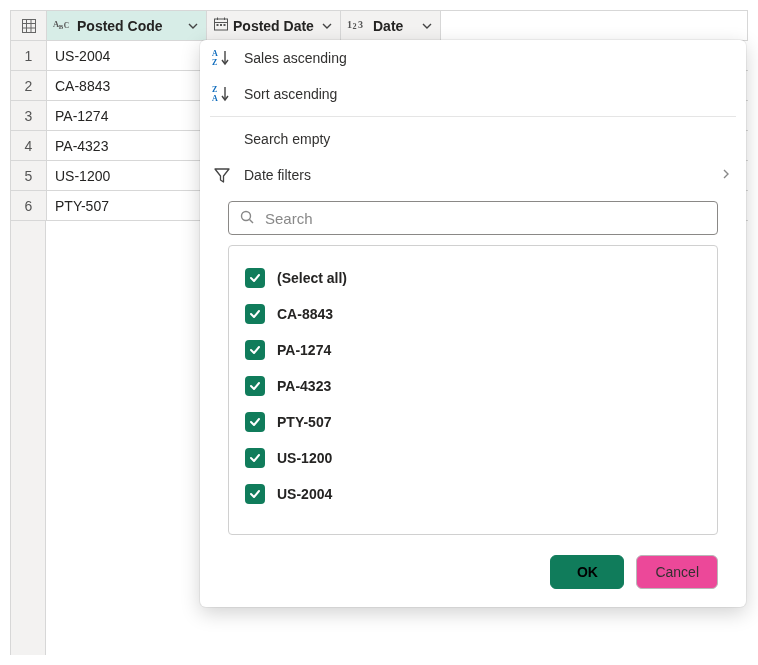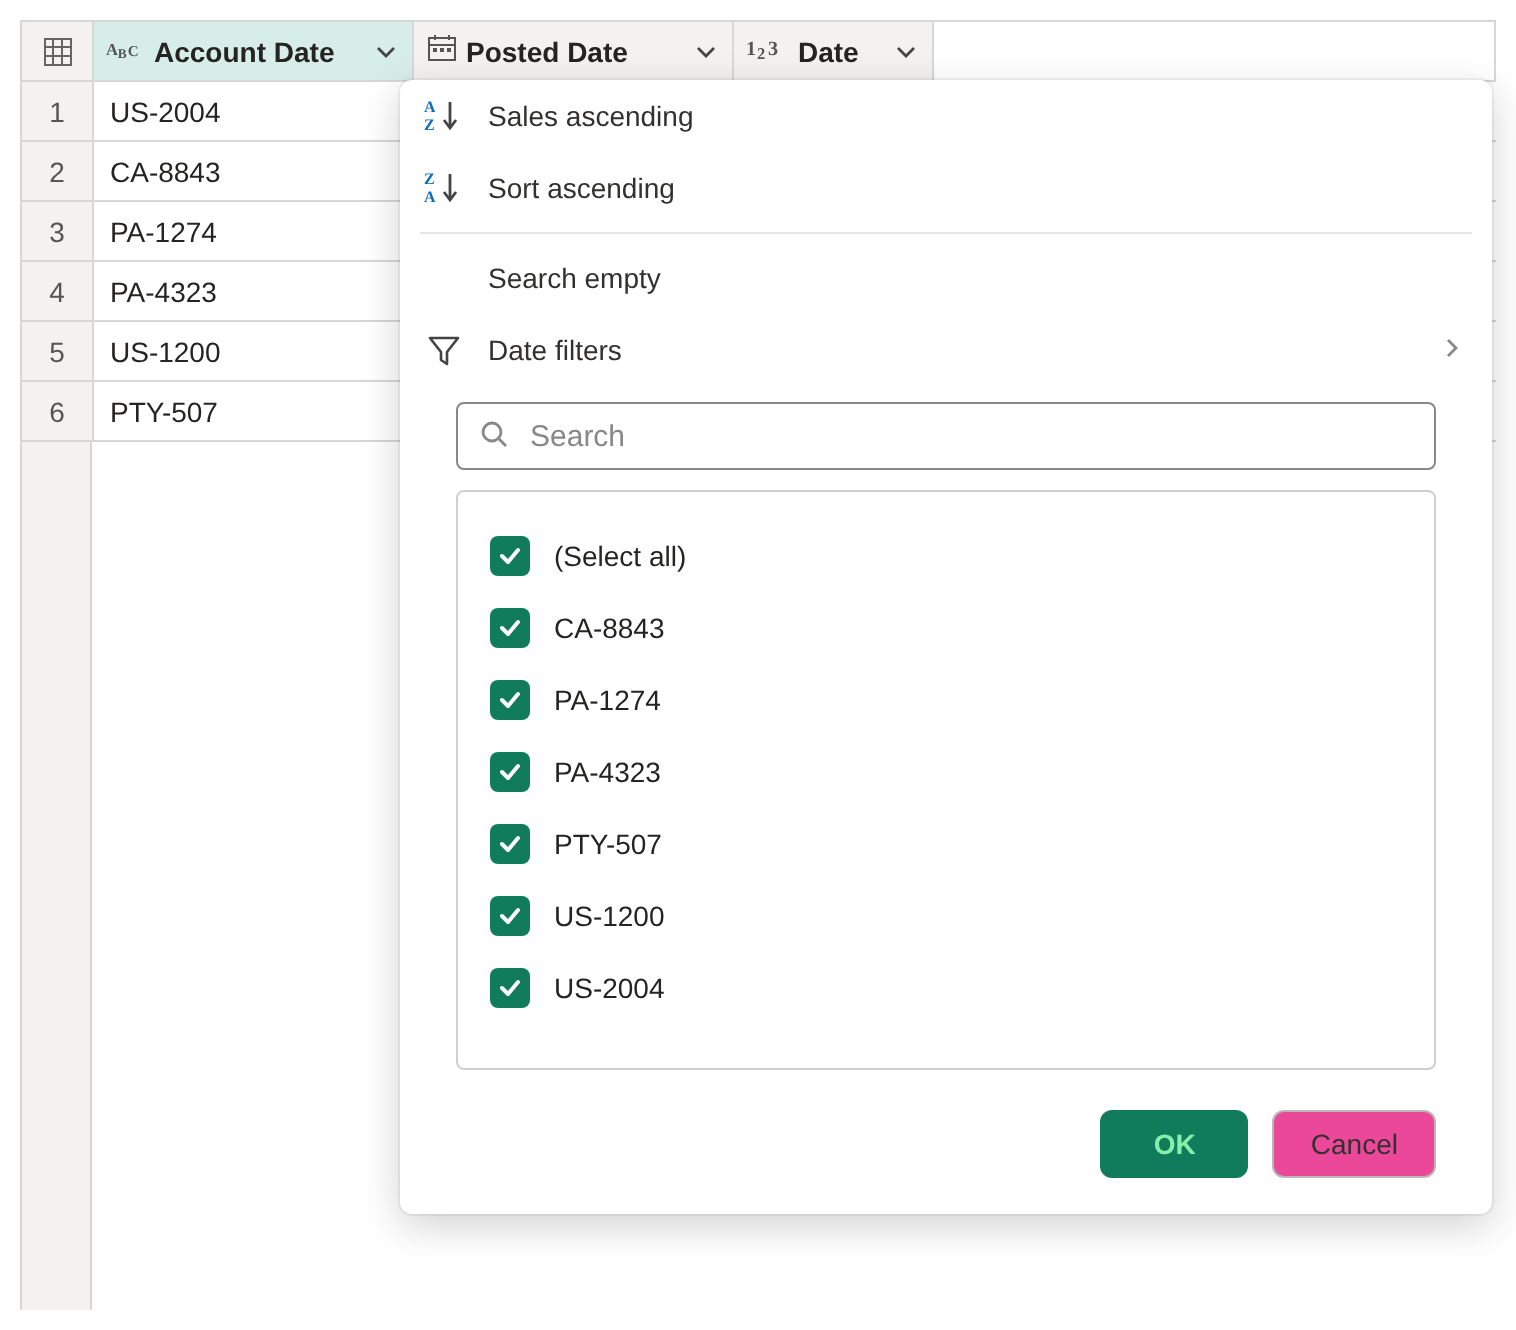--- a/index.html
+++ b/index.html
@@ -52,21 +52,21 @@
   }
   .col-header.active { background: #d7ede7; }
   .col-name { flex: 1; white-space: nowrap; overflow: hidden; }
   .dropdown-btn {
     width: 18px; height: 18px;
     display: flex; align-items: center; justify-content: center;
     border-radius: 2px;
   }
   .dropdown-btn svg { display:block; }
   .col-acct  { width: 160px; }
-  .col-date  { width: 160px; }
+  .col-date  { width: 134px; }
   .col-sales { width: 100px; }
 
   .data-cell {
     border-right: 1px solid #d7d7d7;
     display: flex;
     align-items: center;
     padding: 0 8px;
   }
   .data-cell.col-acct  { width: 160px; }
   .blank-right { flex: 1; border-right: 1px solid #d7d7d7; }
@@ -131,20 +131,21 @@
     color: #323130;
     background: transparent;
   }
   .search-input::placeholder { color: #888; }
 
   .values-box {
     margin: 0 28px;
     border: 1px solid #d0d0d0;
     border-radius: 4px;
     padding: 14px 16px 22px 16px;
+    font-weight: bold;
   }
   .check-row {
     display:flex; align-items:center;
     height: 36px;
     gap: 12px;
   }
   .chk {
     width: 20px; height: 20px;
     border-radius: 4px;
     background: #107c5b;
@@ -163,21 +164,21 @@
     height: 34px;
     min-width: 74px;
     padding: 0 18px;
     border-radius: 6px;
     font-size: 14px;
     display:flex; align-items:center; justify-content:center;
     cursor: default;
   }
   .btn-primary {
     background: #107c5b;
-    color: #86efac;
+    color: #000000;
     font-weight: 600;
     border: 1px solid #107c5b;
   }
   .btn-secondary {
     background: #ec4899;
     color: #323130;
     border: 1px solid #b8b8b8;
   }
 </style>
 </head>
@@ -198,21 +199,21 @@
     </div>
 
     <div class="col-header col-acct active">
       <span class="type-icon">
         <svg width="20" height="14" viewBox="0 0 24 14">
           <text x="0" y="11" font-size="10" fill="#555" font-family="Segoe UI">A</text>
           <text x="7" y="13" font-size="8" fill="#555" font-family="Segoe UI">B</text>
           <text x="13" y="12" font-size="9" fill="#555" font-family="Segoe UI">C</text>
         </svg>
       </span>
-      <span class="col-name">Account Date</span>
+      <span class="col-name">Posted Code</span>
       <span class="dropdown-btn">
         <svg width="10" height="10" viewBox="0 0 10 10">
             <path d="M1 3 L5 7 L9 3" stroke="#444" stroke-width="1.4" fill="none"></path>
           </svg>
       </span>
     </div>
 
     <div class="col-header col-date">
       <span class="type-icon">
         <svg width="16" height="14" viewBox="0 0 16 14">

